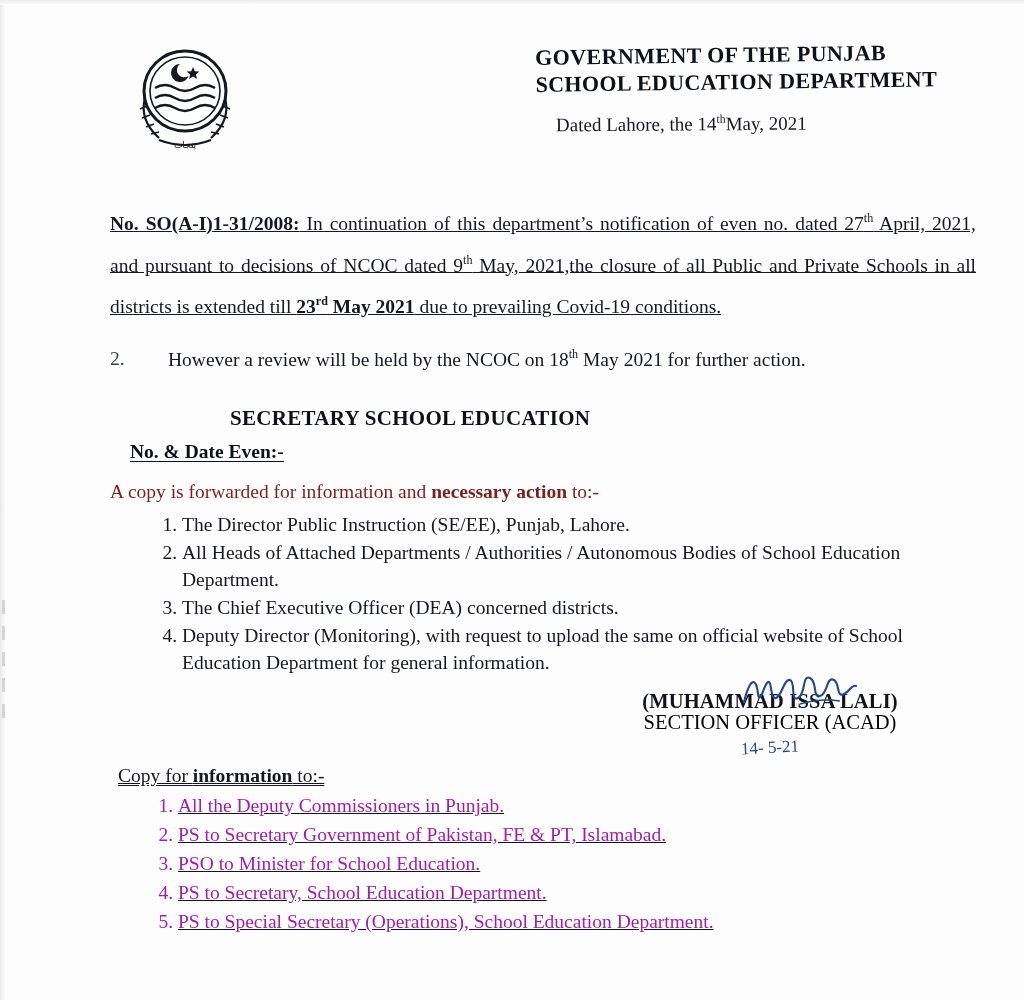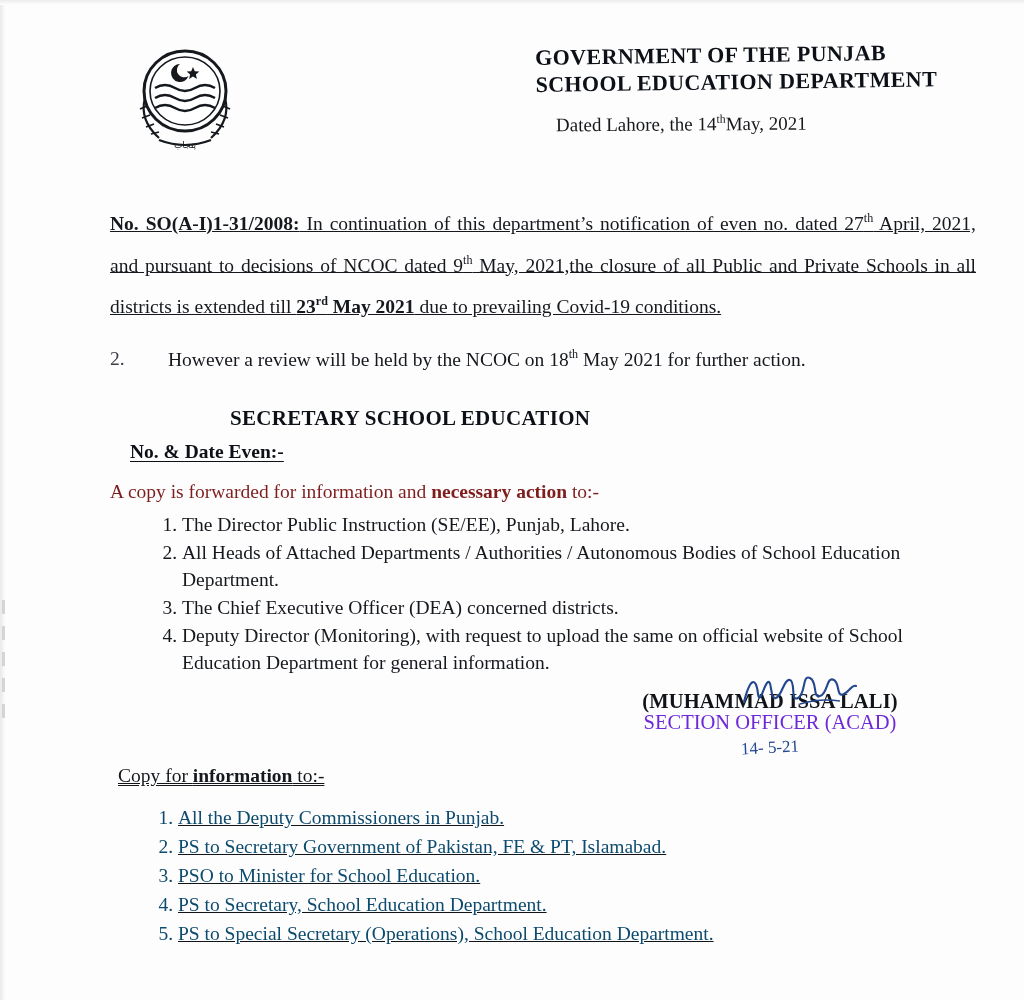--- a/index.html
+++ b/index.html
@@ -179,21 +179,21 @@
     color: #1f3f8f;
   }
   .sign-name {
     font-weight: bold;
     font-size: 20.5px;
     color: #101418;
     letter-spacing: .2px;
   }
   .sign-role {
     font-size: 20.5px;
-    color: #6d28d9;
+    color: #000000;
     margin-top: -2px;
   }
   .sign-date {
     margin-top: 4px;
     font-size: 17px;
     color: #24488f;
     font-family: "Liberation Serif", serif;
     transform: rotate(-3deg);
   }
 
@@ -206,25 +206,25 @@
     text-decoration: underline;
   }
   .copyinfo-title {
     font-size: 19.5px;
     text-decoration: underline;
     text-underline-offset: 3px;
     color: #15181d;
   }
   .copyinfo-title .b { font-weight: bold; }
   ol.copylist {
-    margin: 16px 0 0 0;
+    margin: 4px 0 0 0;
     padding-left: 60px;
     font-size: 19.5px;
     line-height: 29px;
-    color: #0c4a6e;
+    color: #a21caf;
   }
 </style>
 </head>
 <body>
 
 <div class="page">
 
   <div class="scan-edge-left"></div>
   <div class="scan-edge-top"></div>
   <div class="scan-marks"></div>

